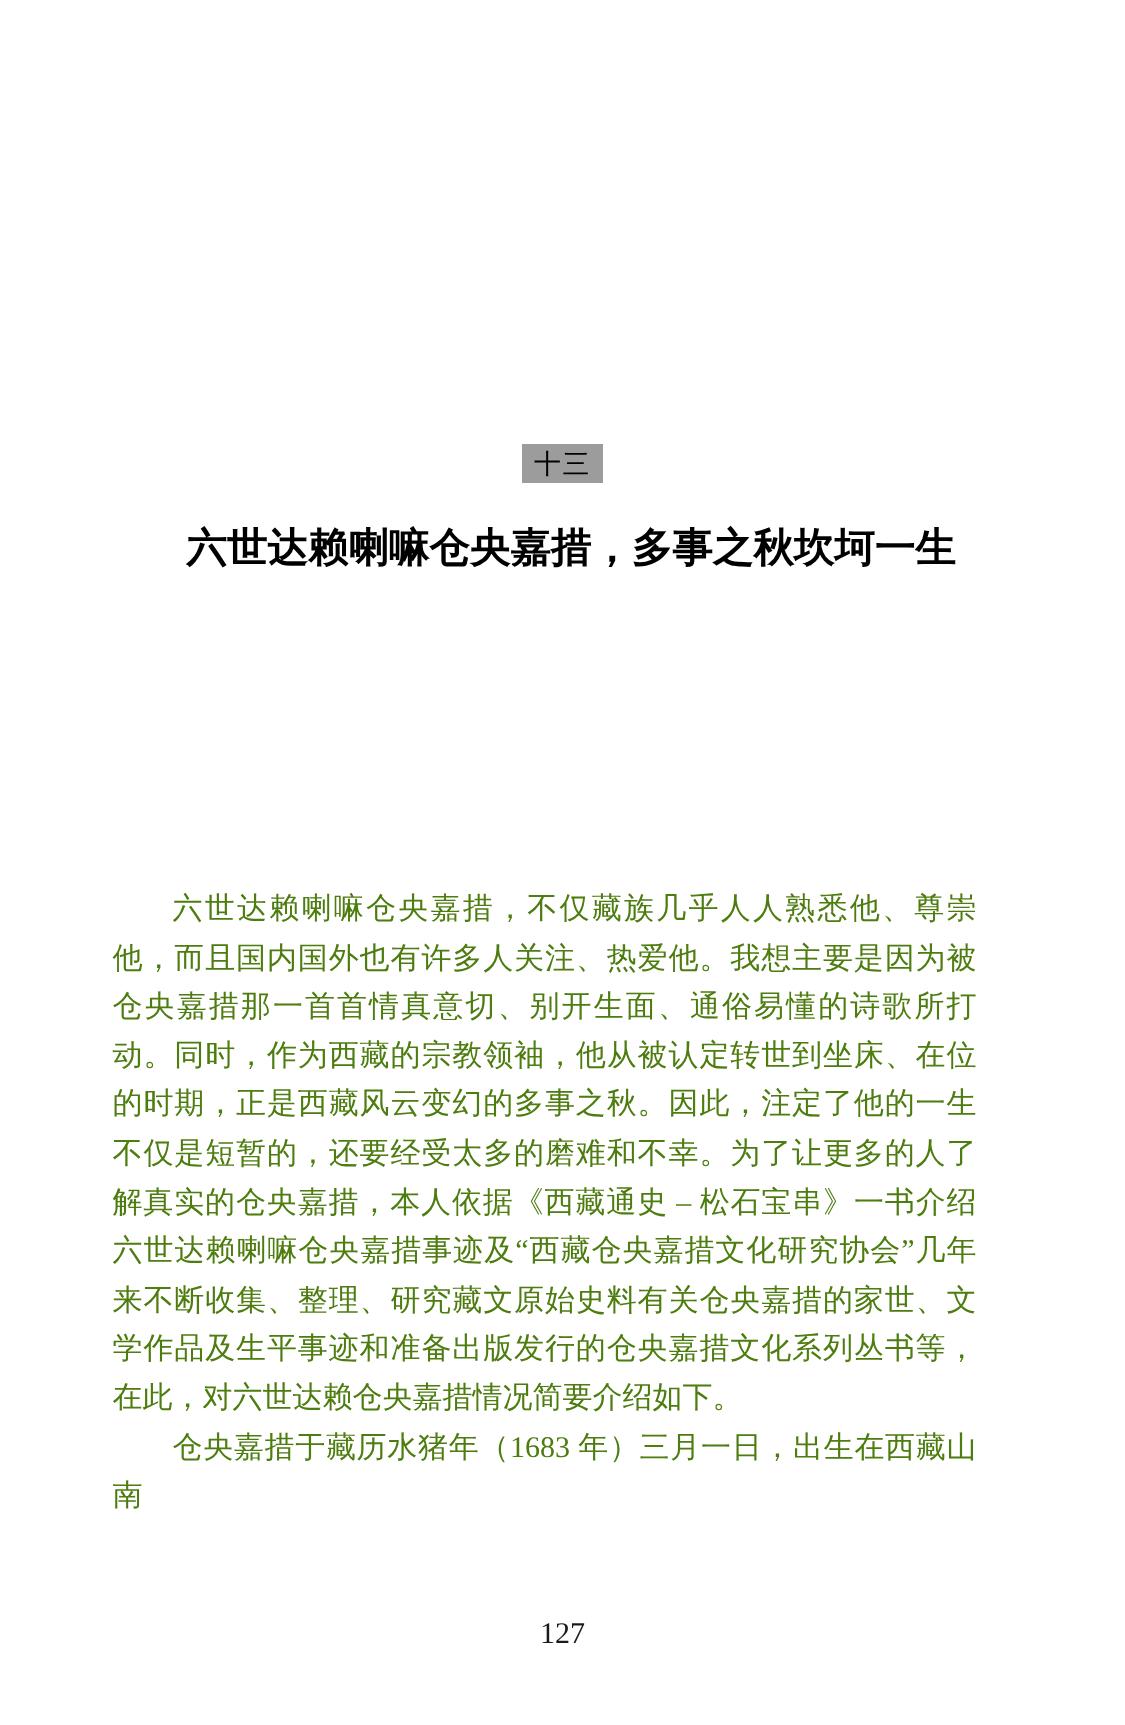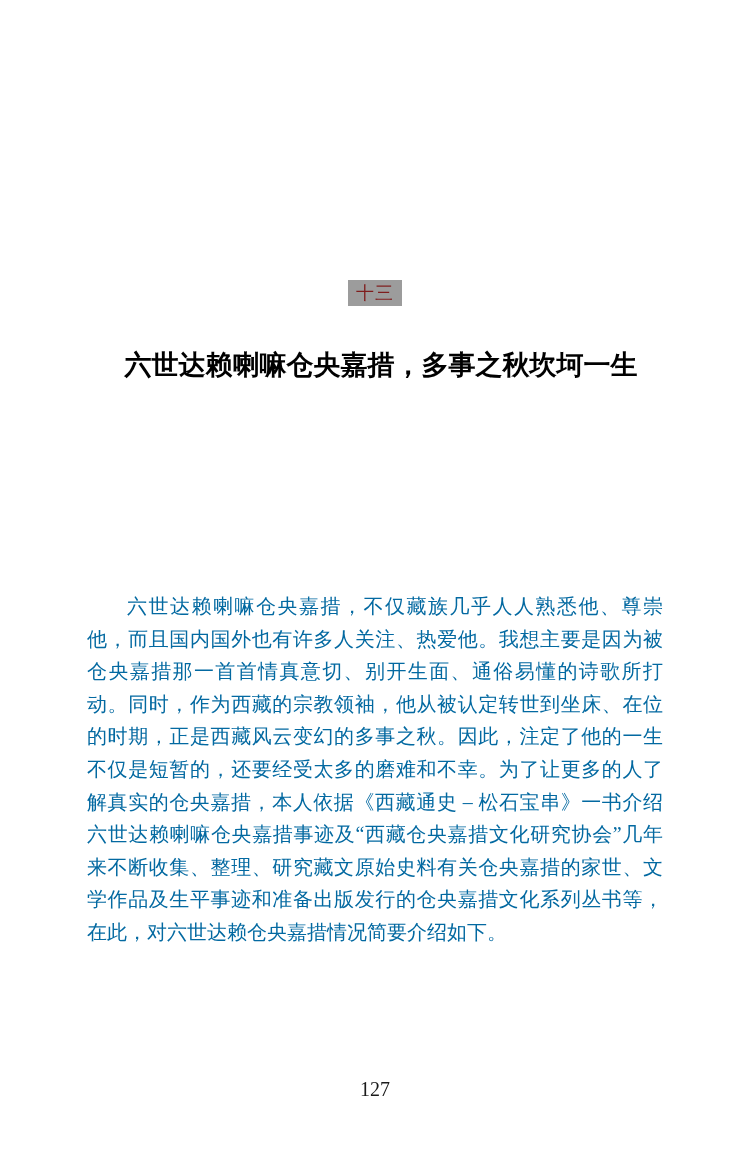--- a/index.html
+++ b/index.html
@@ -11,25 +11,25 @@
     position: relative;
     width: 750px;
     height: 1150px;
     background: #ffffff;
     overflow: hidden;
     font-family: "Liberation Serif", "DejaVu Serif", serif;
     color: #1a1a1a;
   }
   .chapter-badge {
     position: absolute;
-    top: 280px;
+    top: 296px;
     left: 50%;
     transform: translateX(-50%);
     background: #9c9c9c;
-    color: #7f1d1d;
+    color: #000000;
     font-size: 18px;
     line-height: 20px;
     padding: 3px 8px;
     letter-spacing: 1px;
     white-space: nowrap;
   }
   .chapter-title {
     position: absolute;
     top: 340px;
     left: 0;
@@ -38,26 +38,26 @@
     text-align: center;
     font-size: 27px;
     line-height: 38px;
     font-weight: bold;
     color: #000000;
     letter-spacing: 0;
   }
   .body-text {
     position: absolute;
     top: 590px;
-    left: 87px;
+    left: 75px;
     width: 576px;
     font-size: 20px;
     line-height: 32.6px;
     text-align: justify;
-    color: #0369a1;
+    color: #4d7c0f;
   }
   .body-text p {
     margin: 0;
     padding: 0;
     text-indent: 2em;
   }
   .page-number {
     position: absolute;
     top: 1049px;
     left: 0;
@@ -73,17 +73,18 @@
 <body>
 
 <div class="page">
 
   <div class="chapter-badge">十三</div>
 
   <h1 class="chapter-title">六世达赖喇嘛仓央嘉措，多事之秋坎坷一生</h1>
 
   <div class="body-text">
     <p>六世达赖喇嘛仓央嘉措，不仅藏族几乎人人熟悉他、尊崇他，而且国内国外也有许多人关注、热爱他。我想主要是因为被仓央嘉措那一首首情真意切、别开生面、通俗易懂的诗歌所打动。同时，作为西藏的宗教领袖，他从被认定转世到坐床、在位的时期，正是西藏风云变幻的多事之秋。因此，注定了他的一生不仅是短暂的，还要经受太多的磨难和不幸。为了让更多的人了解真实的仓央嘉措，本人依据《西藏通史 – 松石宝串》一书介绍六世达赖喇嘛仓央嘉措事迹及“西藏仓央嘉措文化研究协会”几年来不断收集、整理、研究藏文原始史料有关仓央嘉措的家世、文学作品及生平事迹和准备出版发行的仓央嘉措文化系列丛书等，在此，对六世达赖仓央嘉措情况简要介绍如下。</p>
+    <p>仓央嘉措于藏历水猪年（1683 年）三月一日，出生在西藏山南</p>
   </div>
 
   <div class="page-number">127</div>
 
 </div>
 
 </body></html>

